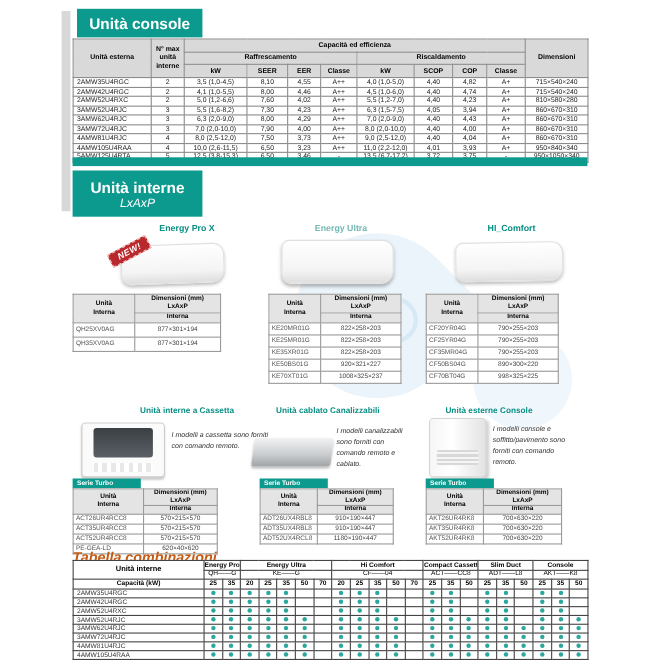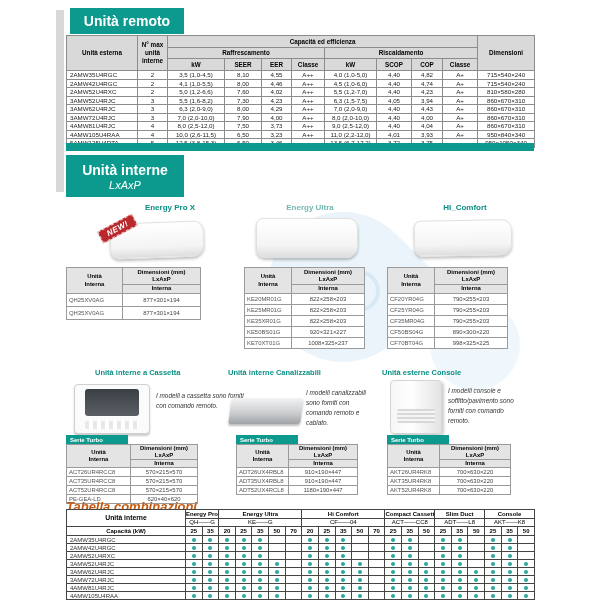--- a/index.html
+++ b/index.html
@@ -42,41 +42,41 @@
   .dim-table td{color:#444;border-color:#9a9a9a;}
   .dim-table td:first-child{text-align:left;padding-left:2px;color:#555;}
   
   .cassette{background:#fbfbfb;border:1px solid #cfcfcf;border-radius:4px;box-shadow:0 2px 2px rgba(0,0,0,.2);display:flex;align-items:flex-start;justify-content:center;}
   .cassette .core{margin-top:6%;width:72%;height:55%;background:linear-gradient(180deg,#3a3f44,#5a6065);border-radius:3px;}
   .cassette .slats{position:absolute;left:14%;right:14%;bottom:8%;height:18%;background:repeating-linear-gradient(90deg,#e8e8e8 0 4px,#fff 4px 8px);border-radius:2px;}
   .duct{background:linear-gradient(180deg,#f2f3f4,#c9ccce 60%,#9fa3a6);border-radius:3px;box-shadow:0 2px 2px rgba(0,0,0,.25);transform:skewX(-8deg);}
   .console{background:linear-gradient(90deg,#f6f6f6,#ffffff 40%,#e3e3e3);border:1px solid #d5d5d5;border-radius:4px;box-shadow:2px 2px 3px rgba(0,0,0,.2);}
   .console .grille{margin:55% 12% 0 12%;height:28%;background:repeating-linear-gradient(0deg,#d8d8d8 0 2px,#f5f5f5 2px 4px);border-radius:2px;}
   .note{font-size:6.4px;font-style:italic;color:#333;line-height:1.55;}
-  .sec-title{font-weight:bold;font-size:7.5px;color:#0a8f85;}
+  .sec-title{font-weight:bold;font-size:7.5px;color:#0a8f85;text-align:center;}
   .serie-label{background:#0b9a8d;color:#fff;font-weight:bold;font-size:6px;display:flex;align-items:center;padding-left:4px;width:58px;height:9px;}
   
   .combo-title{color:#c55a11;font-weight:bold;font-size:13px;font-style:italic;}
   .combo{left:66px;top:509px;width:468px;}
   .combo th{background:#fff;font-size:6px;line-height:1.1;border-color:#444;}
   .combo td{height:7px;font-size:6px;color:#333;border-color:#444;}
   .combo .unit-cell{text-align:left;padding-left:3px;}
   .dot{display:inline-block;width:4px;height:4px;border-radius:50%;background:#2aa79e;vertical-align:middle;}
 </style>
 </head>
 <body>
 
 <div class="abs wm wm-drop"></div>
 <div class="abs wm wm-drop2"></div>
 <div class="abs wm wm-ring">R</div>
 
 <div class="abs edge-strip"></div>
 
 <div class="abs teal-box box-esterne z1">
-    <span>Unità remoto</span>
+    <span>Unità console</span>
   </div>
 
 <table class="abs ext-table z1">
   <colgroup>
     <col style="width:71px">
       <col style="width:30px">
       <col style="width:57px">
       <col style="width:37px">
       <col style="width:30px">
       <col style="width:33px">
@@ -349,21 +349,21 @@
         <td>890×300×220</td>
       </tr>
       <tr style="height: 11px;">
         <td>CF70BT04G</td>
         <td>998×325×225</td>
       </tr>
     </tbody>
 </table>
 
 <div class="abs sec-title z1" style="left:95px;top:368px;width:150px;">Unità interne a Cassetta</div>
-<div class="abs sec-title z1" style="left:228px;top:368px;width:140px;">Unità interne Canalizzabili</div>
+<div class="abs sec-title z1" style="left:228px;top:368px;width:140px;">Unità cablato Canalizzabili</div>
 <div class="abs sec-title z1" style="left:382px;top:368px;width:125px;">Unità esterne Console</div>
 
 <div class="abs cassette z1" style="left:74px;top:384px;width:74px;height:48px;">
     <div class="core"></div>
     <div class="slats"></div>
   </div>
 <div class="abs note z1" style="left:156px;top:391px;width:96px;">I modelli a cassetta sono forniti con comando remoto.</div>
 
 <div class="abs duct z1" style="left:230px;top:398px;width:72px;height:26px;"></div>
 <div class="abs note z1" style="left:306px;top:388px;width:68px;">I modelli canalizzabili sono forniti con comando remoto e cablato.</div>

